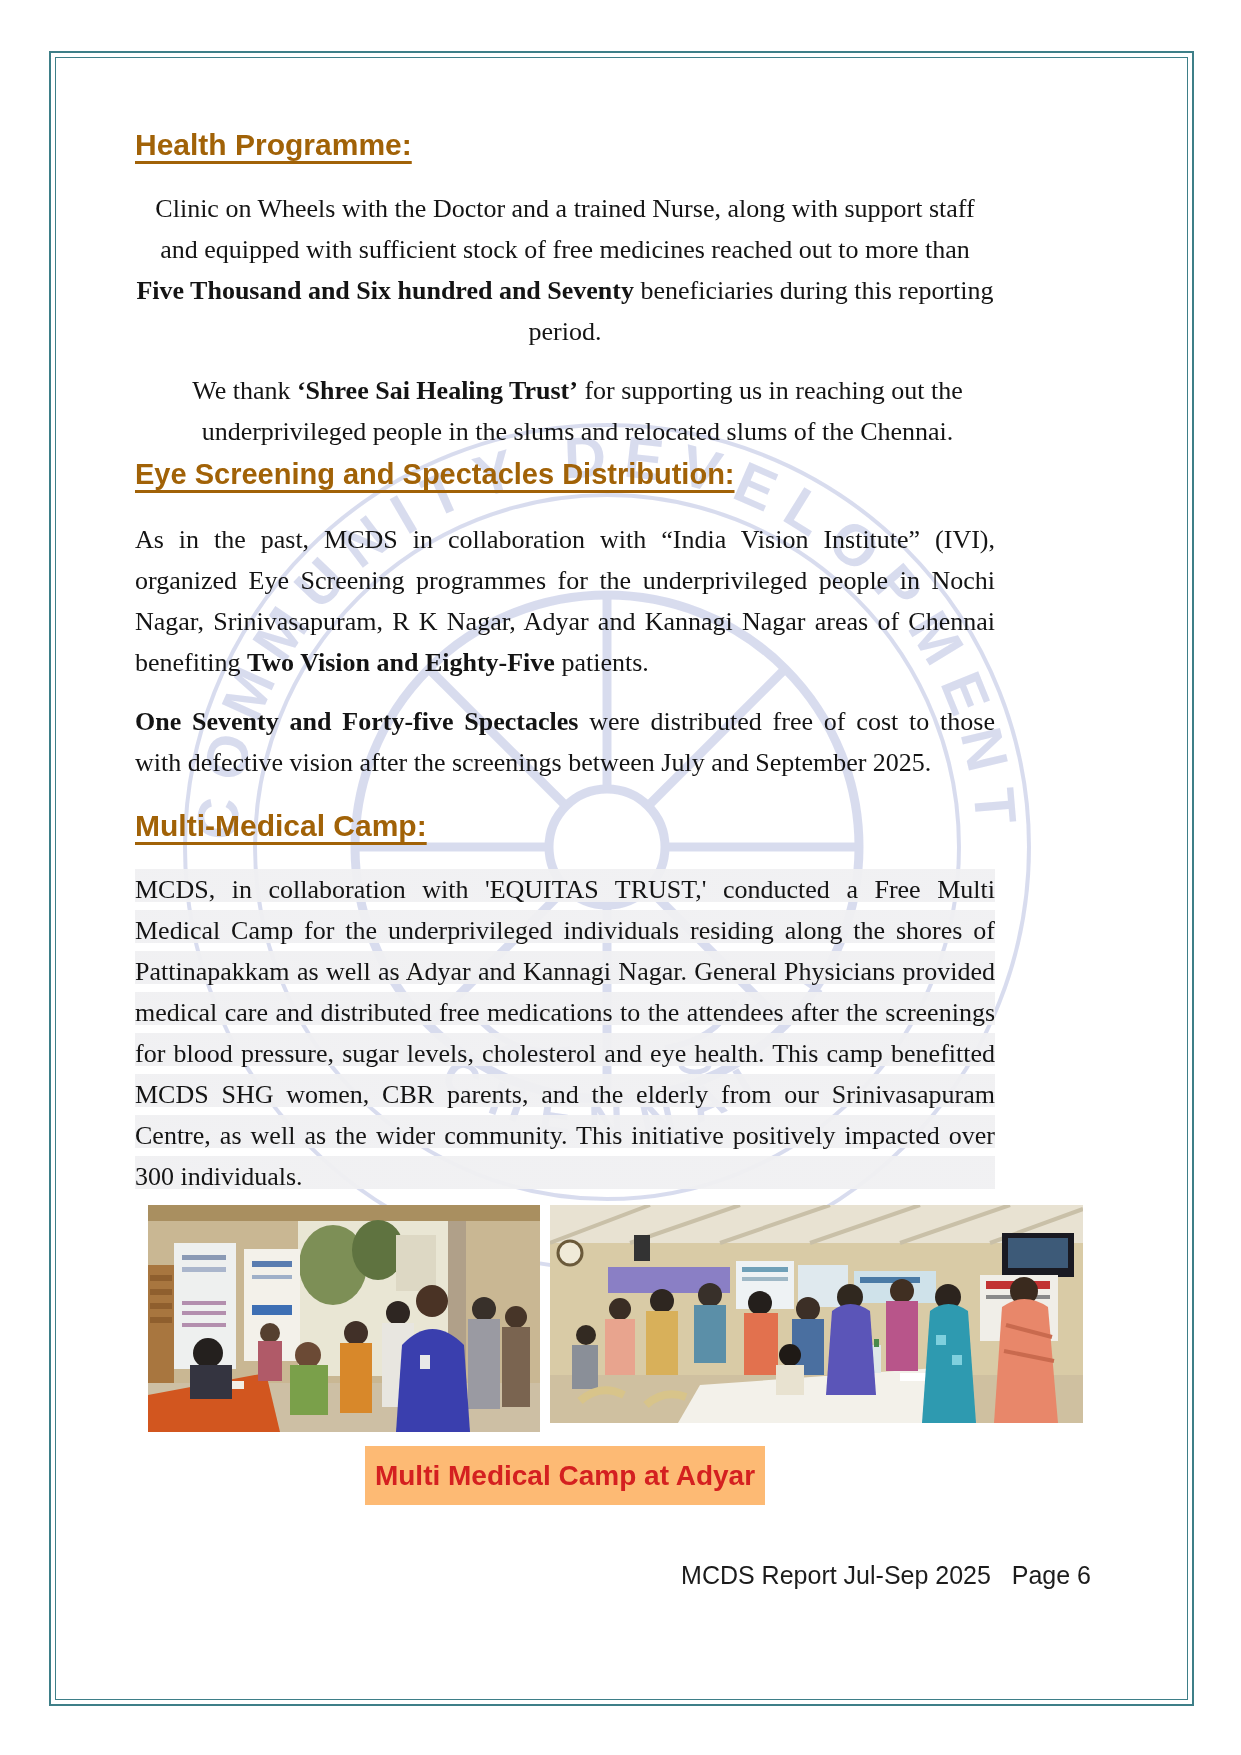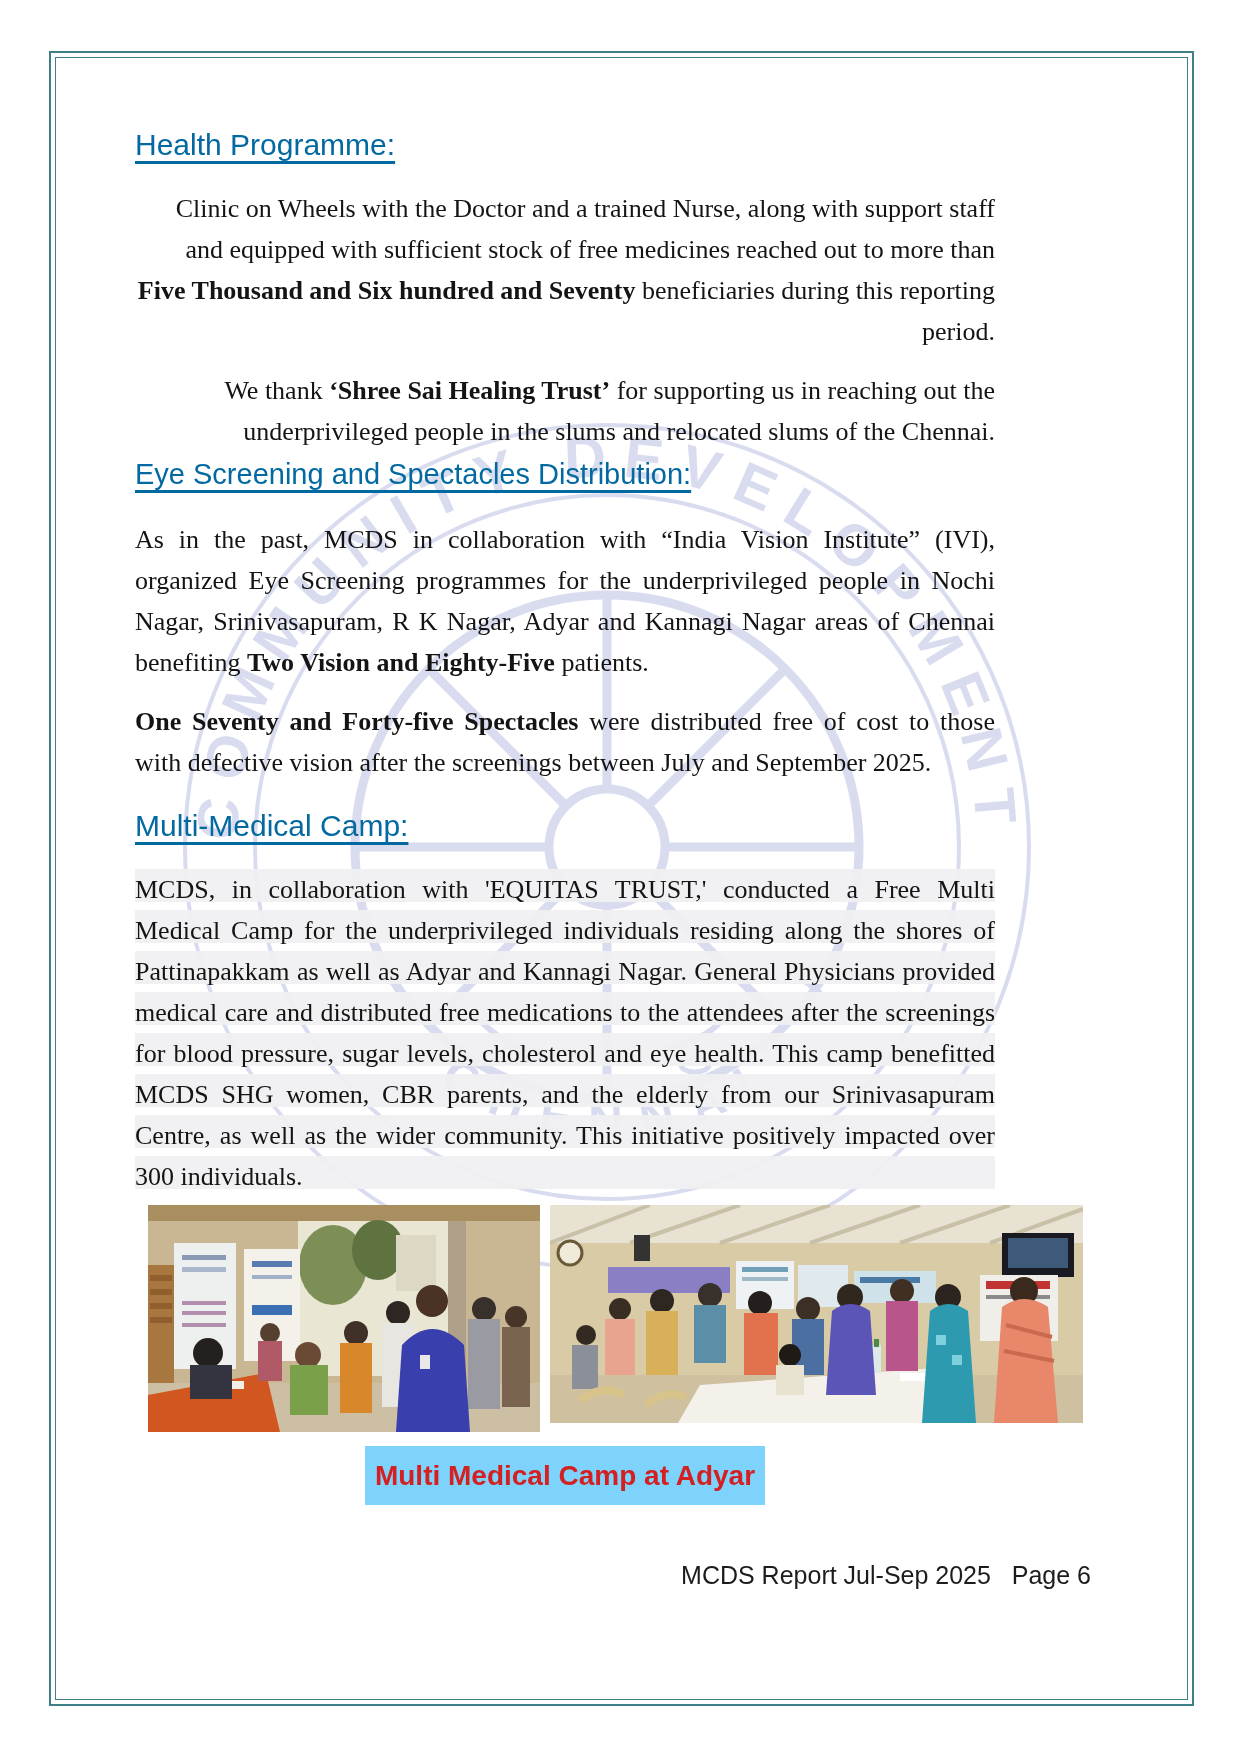--- a/index.html
+++ b/index.html
@@ -14,43 +14,43 @@
   }
   .watermark{
     position:absolute;left:175px;top:415px;width:865px;height:865px;
     opacity:.5;z-index:0;
   }
   .content{
     position:absolute;left:135px;top:128px;width:860px;z-index:1;
   }
   h2.red{
     font-family:"Liberation Sans", sans-serif;
-    font-size:30px;font-weight:normal;color:#0369a1;
+    font-size:30px;font-weight:bold;color:#a16207;
     text-decoration:underline;text-decoration-thickness:3px;text-underline-offset:6px;
     margin:0 0 26px 0;letter-spacing:0;
   }
   h2.red.h2b{font-size:29px;}
   p.body{
     font-size:26px;line-height:41px;color:#141414;margin:0 0 18px 0;
   }
-  p.left{text-align:right;}
+  p.left{text-align:center;}
   p.just{text-align:justify;}
   p.striped{
     background-image:repeating-linear-gradient(to bottom,
       rgba(240,240,242,.95) 0px, rgba(240,240,242,.95) 33px,
       rgba(255,255,255,0) 33px, rgba(255,255,255,0) 41px);
   }
   .b{font-weight:bold;}
   .photo-row{display:flex;gap:10px;margin:6px 0 0 13px;width:935px;}
   .photo{display:block;flex:none;}
   .caption{
     text-align:center;margin-top:28px;
     font-family:"Liberation Sans", sans-serif;font-size:28px;font-weight:bold;color:#d42020;
   }
-  .caption span{background:#7dd3fc;padding:14px 10px;text-align:center;}
+  .caption span{background:#fdba74;padding:14px 10px;text-align:center;}
   .footer{
     position:absolute;right:150px;top:1561px;z-index:1;
     font-family:"Liberation Sans", sans-serif;font-size:25px;color:#1c1c1c;
     white-space:pre;
   }
 </style>
 </head>
 <body>
 
 <div class="frame"></div>

